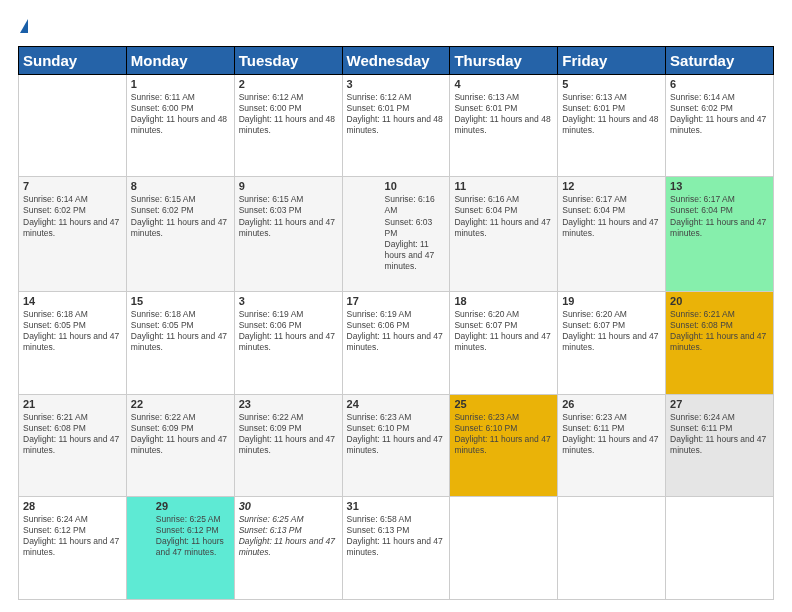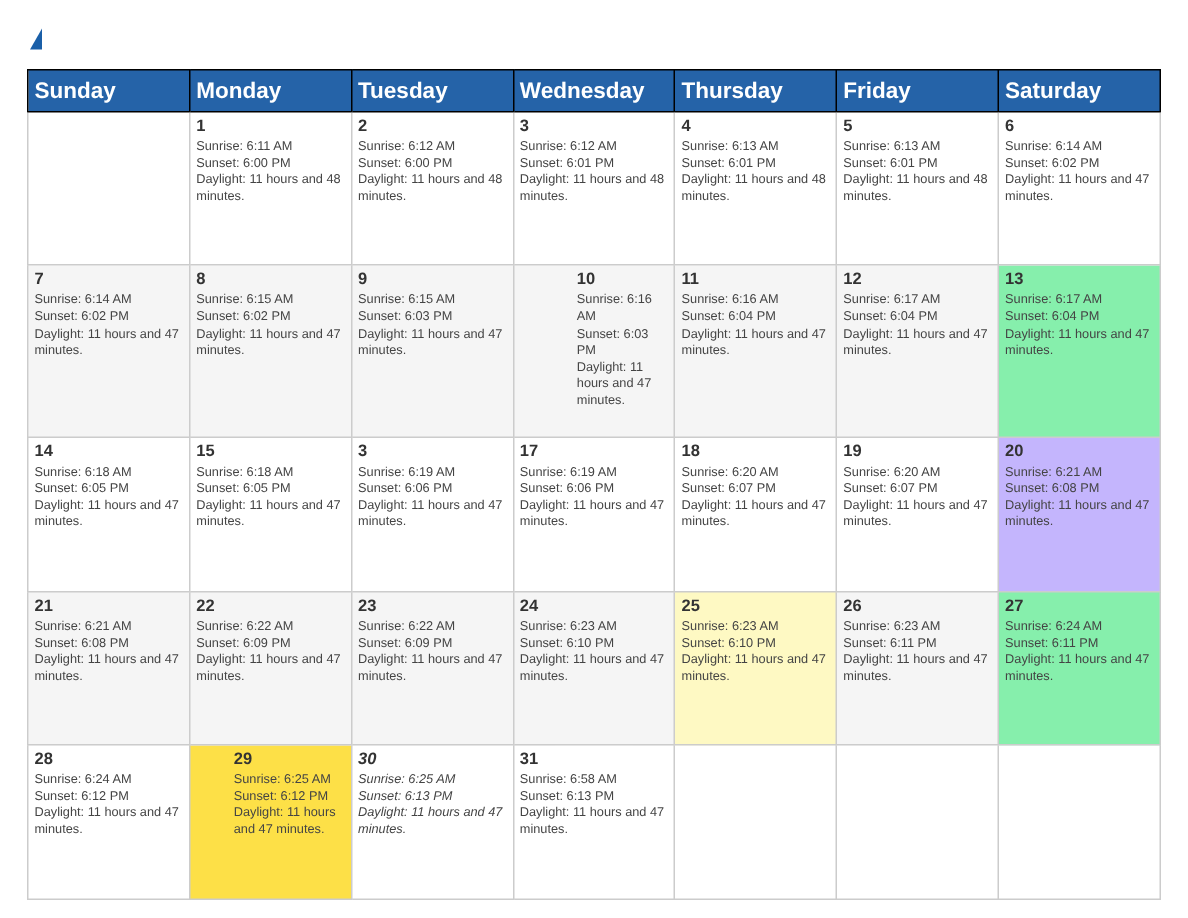--- a/index.html
+++ b/index.html
@@ -247,21 +247,21 @@
             <div class="day-info" style="white-space: pre-line;">Sunrise: 6:20 AM
 Sunset: 6:07 PM
 Daylight: 11 hours and 47 minutes.</div>
           </td>
           <td style="background-color: rgb(255, 255, 255);">
             <span class="day-number">19</span>
             <div class="day-info" style="white-space: pre-line;">Sunrise: 6:20 AM
 Sunset: 6:07 PM
 Daylight: 11 hours and 47 minutes.</div>
           </td>
-          <td style="background-color: #c4b5fd;">
+          <td style="background-color: #eab308;">
             <span class="day-number">20</span>
             <div class="day-info" style="white-space: pre-line;">Sunrise: 6:21 AM
 Sunset: 6:08 PM
 Daylight: 11 hours and 47 minutes.</div>
           </td>
         </tr>
         <tr>
           <td style="background-color: rgb(245, 245, 245);">
             <span class="day-number">21</span>
             <div class="day-info" style="white-space: pre-line;">Sunrise: 6:21 AM
@@ -279,47 +279,47 @@
             <div class="day-info" style="white-space: pre-line;">Sunrise: 6:22 AM
 Sunset: 6:09 PM
 Daylight: 11 hours and 47 minutes.</div>
           </td>
           <td style="background-color: rgb(245, 245, 245);">
             <span class="day-number">24</span>
             <div class="day-info" style="white-space: pre-line;">Sunrise: 6:23 AM
 Sunset: 6:10 PM
 Daylight: 11 hours and 47 minutes.</div>
           </td>
-          <td style="background-color: #fef9c3;">
+          <td style="background-color: #eab308;">
             <span class="day-number">25</span>
             <div class="day-info" style="white-space: pre-line;">Sunrise: 6:23 AM
 Sunset: 6:10 PM
 Daylight: 11 hours and 47 minutes.</div>
           </td>
           <td style="background-color: rgb(245, 245, 245);">
             <span class="day-number">26</span>
             <div class="day-info" style="white-space: pre-line;">Sunrise: 6:23 AM
 Sunset: 6:11 PM
 Daylight: 11 hours and 47 minutes.</div>
           </td>
-          <td style="background-color: #86efac;">
+          <td style="background-color: #e5e5e5;">
             <span class="day-number">27</span>
             <div class="day-info" style="white-space: pre-line;">Sunrise: 6:24 AM
 Sunset: 6:11 PM
 Daylight: 11 hours and 47 minutes.</div>
           </td>
         </tr>
         <tr>
           <td style="background-color: rgb(255, 255, 255); margin-left: 28px;">
             <span class="day-number">28</span>
             <div class="day-info" style="white-space: pre-line;">Sunrise: 6:24 AM
 Sunset: 6:12 PM
 Daylight: 11 hours and 47 minutes.</div>
           </td>
-          <td style="background-color: #fde047; padding-left: 29px;">
+          <td style="background-color: #5eead4; padding-left: 29px;">
             <span class="day-number">29</span>
             <div class="day-info" style="white-space: pre-line;">Sunrise: 6:25 AM
 Sunset: 6:12 PM
 Daylight: 11 hours and 47 minutes.</div>
           </td>
           <td style="background-color: rgb(255, 255, 255); font-style: italic;">
             <span class="day-number">30</span>
             <div class="day-info" style="white-space: pre-line;">Sunrise: 6:25 AM
 Sunset: 6:13 PM
 Daylight: 11 hours and 47 minutes.</div>

